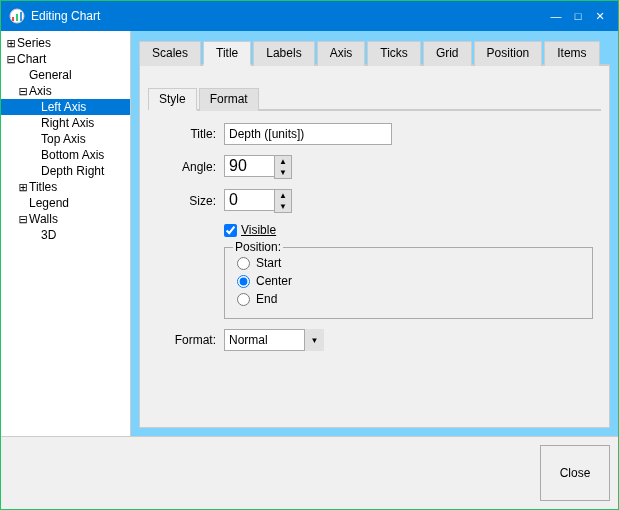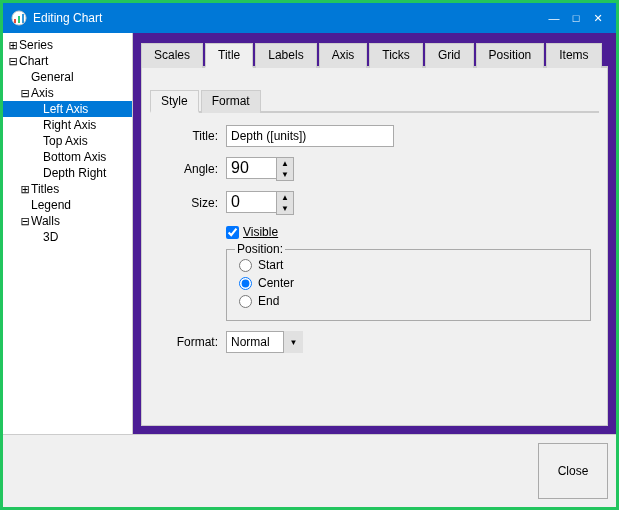--- a/index.html
+++ b/index.html
@@ -9,22 +9,22 @@
       background: #f0f0f0;
       display: flex;
       justify-content: center;
       align-items: center;
       width: 619px;
       height: 510px;
     }
     .window {
       width: 619px;
       height: 510px;
-      background: #4c1d95;
-      border: 3px solid #22c55e;
+      background: #7dd3fc;
+      border: 1px solid #22c55e;
       display: flex;
       flex-direction: column;
       box-shadow: 2px 2px 8px rgba(0,0,0,0.3);
       justify-content: flex-end;
     }
     .title-bar {
       background: #0078d7;
       color: white;
       padding: 4px 8px;
       display: flex;
@@ -463,21 +463,21 @@
             </div>
             <div class="radio-row">
               <input type="radio" name="position" id="pos-end" style="">
               <label for="pos-end">End</label>
             </div>
           </div>
 
           <div class="form-row">
             <span class="form-label">Format:</span>
             <div class="select-container">
-              <select class="form-select" style="width:77px;">
+              <select class="form-select" style="width:100px;">
                 <option>Normal</option>
                 <option>Scientific</option>
                 <option>Currency</option>
                 <option>Percent</option>
                 <option>Date</option>
                 <option>Time</option>
                 <option>Custom</option>
               </select>
               <div class="select-arrow">▼</div>
             </div>

